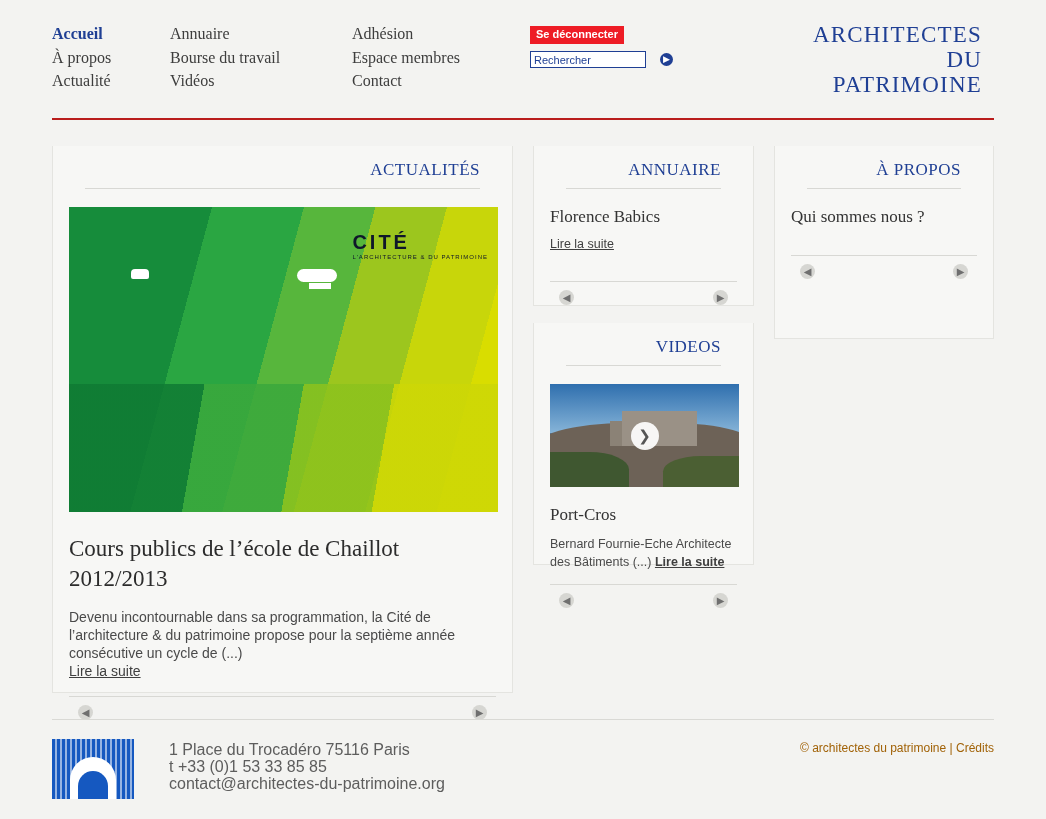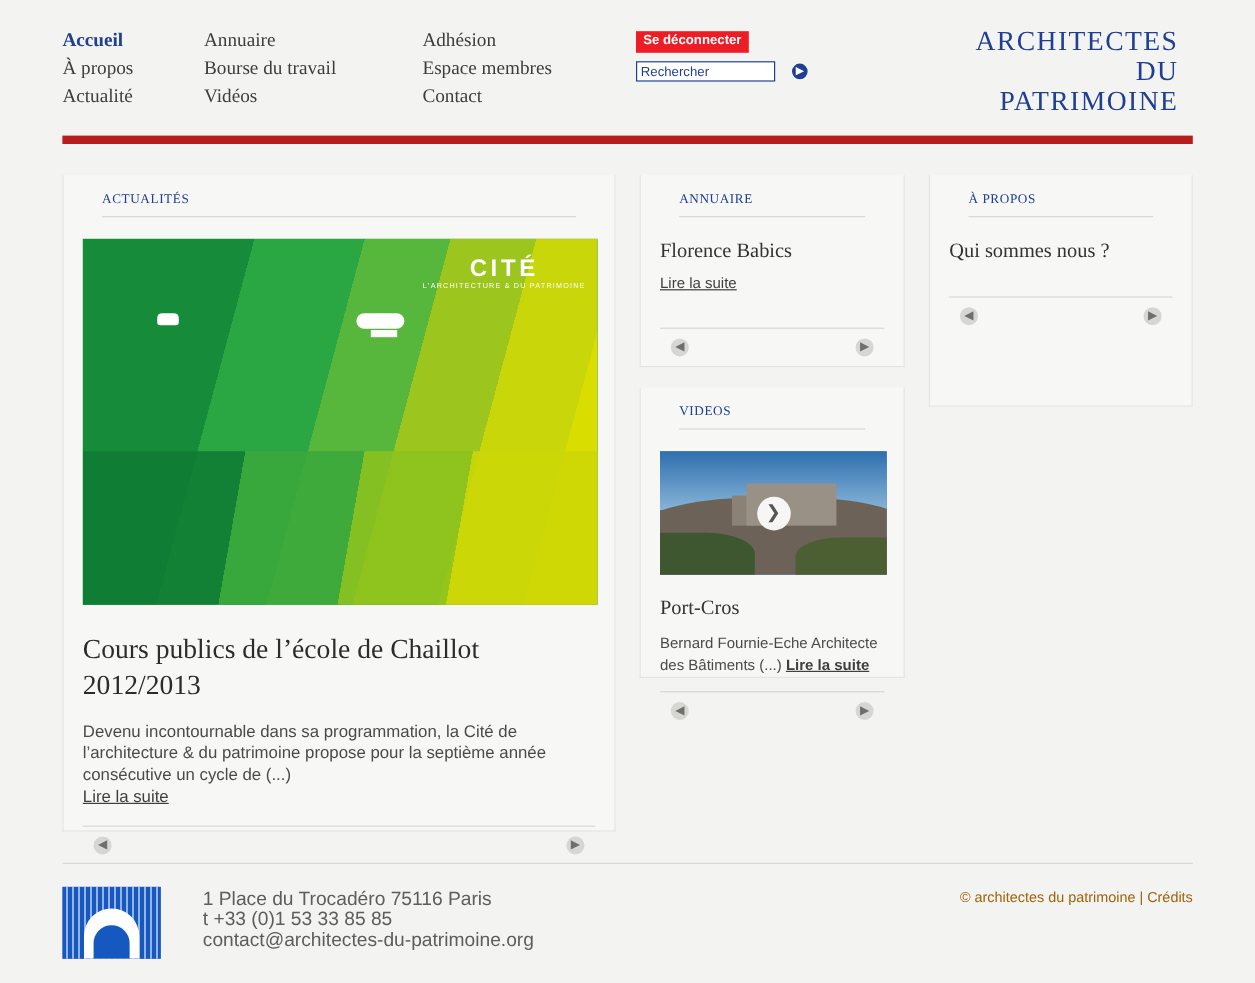--- a/index.html
+++ b/index.html
@@ -15,21 +15,21 @@
     position: relative;
     width: 1046px;
     height: 819px;
     background: #f3f3f1;
   }
 
   
   .header {
     position: absolute;
     left: 52px; top: 0; width: 942px; height: 120px;
-    border-bottom: 7px solid #b91c1c;
+    border-bottom: 2px solid #b91c1c;
   }
   .nav {
     position: absolute; left: 0; top: 22px;
     display: flex;
   }
   .nav-col { width: 118px; }
   .nav-col.wide { width: 182px; }
   .nav-item {
     display: block;
     font-family: "Liberation Serif", serif;
@@ -93,49 +93,49 @@
     width: 942px;
   }
   .card {
     background: #f7f7f5;
     border: 1px solid #e4e4e0;
     border-top: none;
     position: absolute;
   }
   .card-title {
     font-family: "Liberation Serif", serif;
-    font-size: 11px;
+    font-size: 17px;
     color: #1f3f94;
     letter-spacing: 0.5px;
     padding: 14px 16px 8px 16px;
     border-bottom: 1px solid #d8d8d4;
     margin: 0 16px 0 16px;
-    padding-left: 0; padding-right: 0;
+    padding-left: 0; padding-right: 0; text-align: right;
   }
   .card-inner { padding: 0 16px; }
 
   
   #col-actu { left: 0; top: 0; width: 461px; height: 547px; }
 
   .poster {
     margin: 18px 0 0 0;
     width: 429px; height: 305px;
     position: relative;
     overflow: hidden;
     background: #1f9c3c;
   }
   .poster .g1 { position:absolute; left:0; top:0; width:100%; height:100%;
     background: linear-gradient(105deg,#168c3b 0%,#168c3b 28%,#2aa642 28%,#2aa642 46%,#57b63c 46%,#57b63c 60%,#9cc61e 60%,#9cc61e 74%,#c8d60a 74%,#c8d60a 88%,#d9dd00 88%,#d9dd00 100%); }
   .poster .g2 { position:absolute; left:0; bottom:0; width:100%; height:42%;
     background: linear-gradient(100deg,#0f7a33 0%,#0f7a33 30%,#3aa83c 30%,#3aa83c 52%,#8cc21d 52%,#8cc21d 72%,#cdd706 72%,#cdd706 100%); opacity:0.85; }
   .poster .cite {
-    position: absolute; right: 10px; top: 14px;
-    color: #ffffff; font-family: "Liberation Sans", sans-serif;
+    position: absolute; right: 10px; top: 24px;
+    color: #0f172a; font-family: "Liberation Sans", sans-serif;
     font-weight: bold; font-size: 20px; letter-spacing: 3px;
-    text-align: center;
+    text-align: left;
   }
   .poster .cite small { display:block; font-size: 6px; letter-spacing: 1px; font-weight: normal; }
   .poster .cloud1 { position:absolute; left: 62px; top: 62px; width: 18px; height: 10px; background:#fff; border-radius: 4px 4px 2px 2px; }
   .poster .cloud2 { position:absolute; left: 228px; top: 62px; width: 40px; height: 13px; background:#fff; border-radius: 8px; }
   .poster .cloud3 { position:absolute; left: 240px; top: 76px; width: 22px; height: 6px; background:#fff; }
   .poster-text {
     position: absolute; left: 50%; top: 118px; transform: translateX(-50%);
     text-align: center; color: #ffffff;
     font-family: "Liberation Sans", sans-serif;
     width: 300px;

